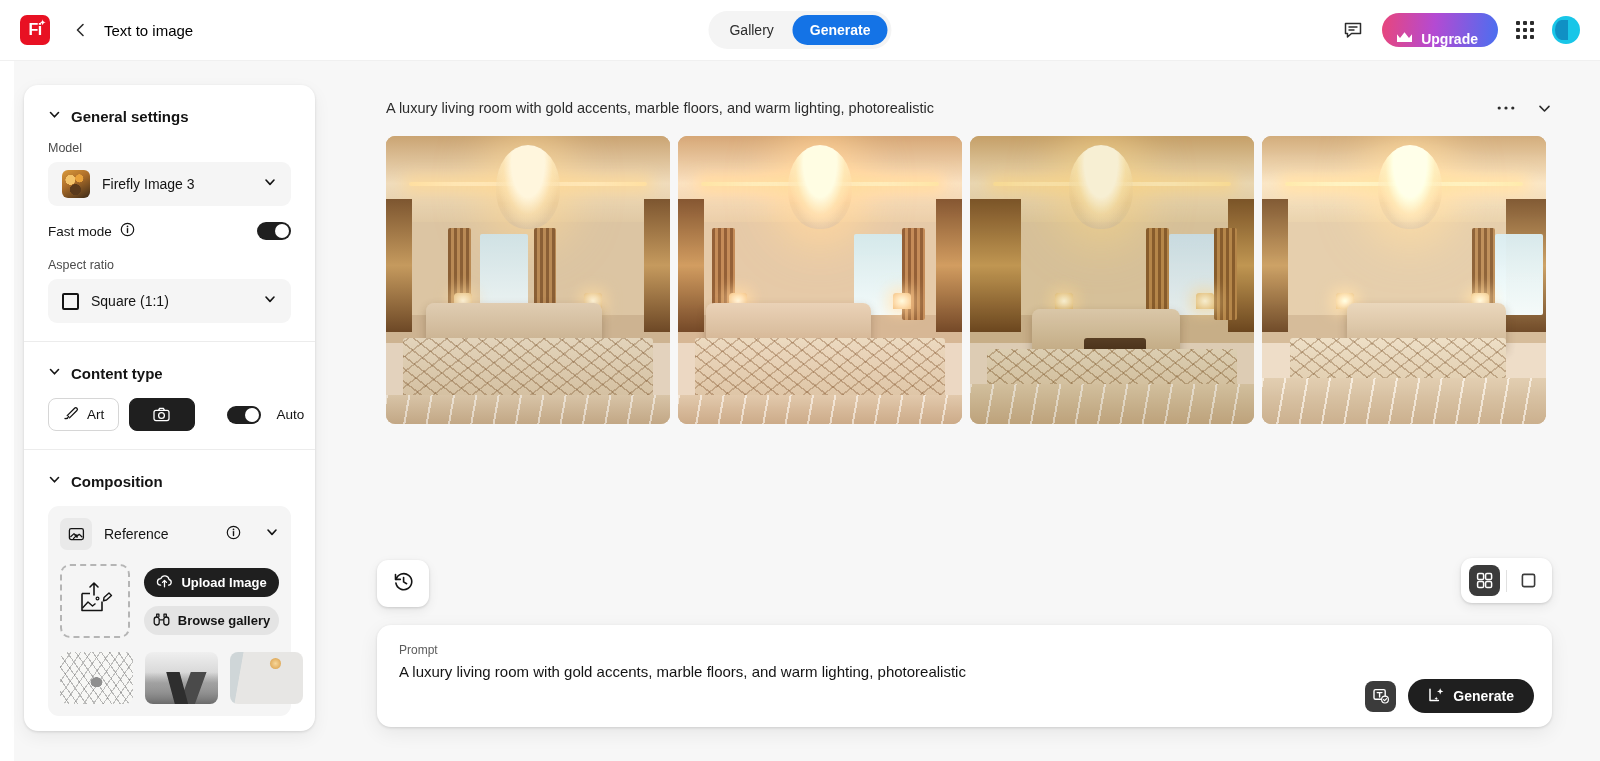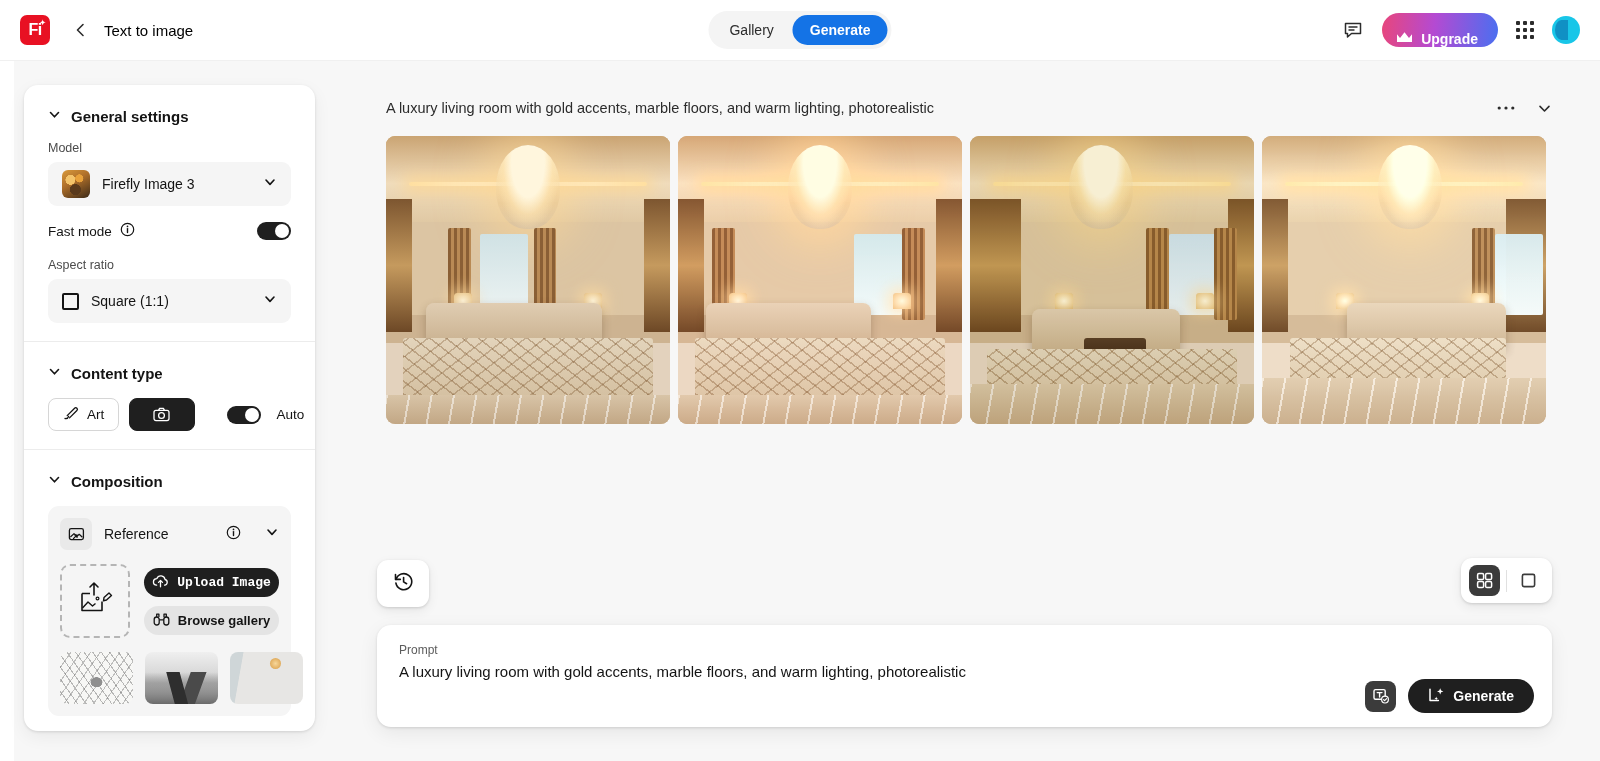--- a/index.html
+++ b/index.html
@@ -123,21 +123,21 @@
   .drop-zone {
     width:70px; height:74px; border:2px dashed #b5b5b5; border-radius:10px;
     display:flex; align-items:center; justify-content:center; flex:none; cursor:pointer;
   }
   .up-btns { flex:1; display:flex; flex-direction:column; gap:9px; padding-top:4px; }
   .pill-btn {
     height:29px; border-radius:15px; display:flex; align-items:center;
     justify-content:center; gap:8px; font-size:13px; font-weight:bold;
     cursor:pointer; border:none; font-family:"Liberation Sans",sans-serif;
   }
-  .pill-dark { background:#1f1f1f; color:#fff;font-family:Liberation Mono, monospace; }
+  .pill-dark { background:#1f1f1f; color:#fff; }
   .pill-grey { background:#e4e4e4; color:#141414; }
   .thumbs { display:flex; gap:12px; margin-top:14px; }
   .thumb { width:73px; height:52px; border-radius:8px; overflow:hidden; cursor:pointer; flex:none; }
   .th-bird {
     background:#f7f7f5; position:relative;
   }
   .th-bird::before{
     content:""; position:absolute; inset:0;
     background:
       radial-gradient(ellipse at 50% 58%, #8f8f8f 0 11%, transparent 12%),

